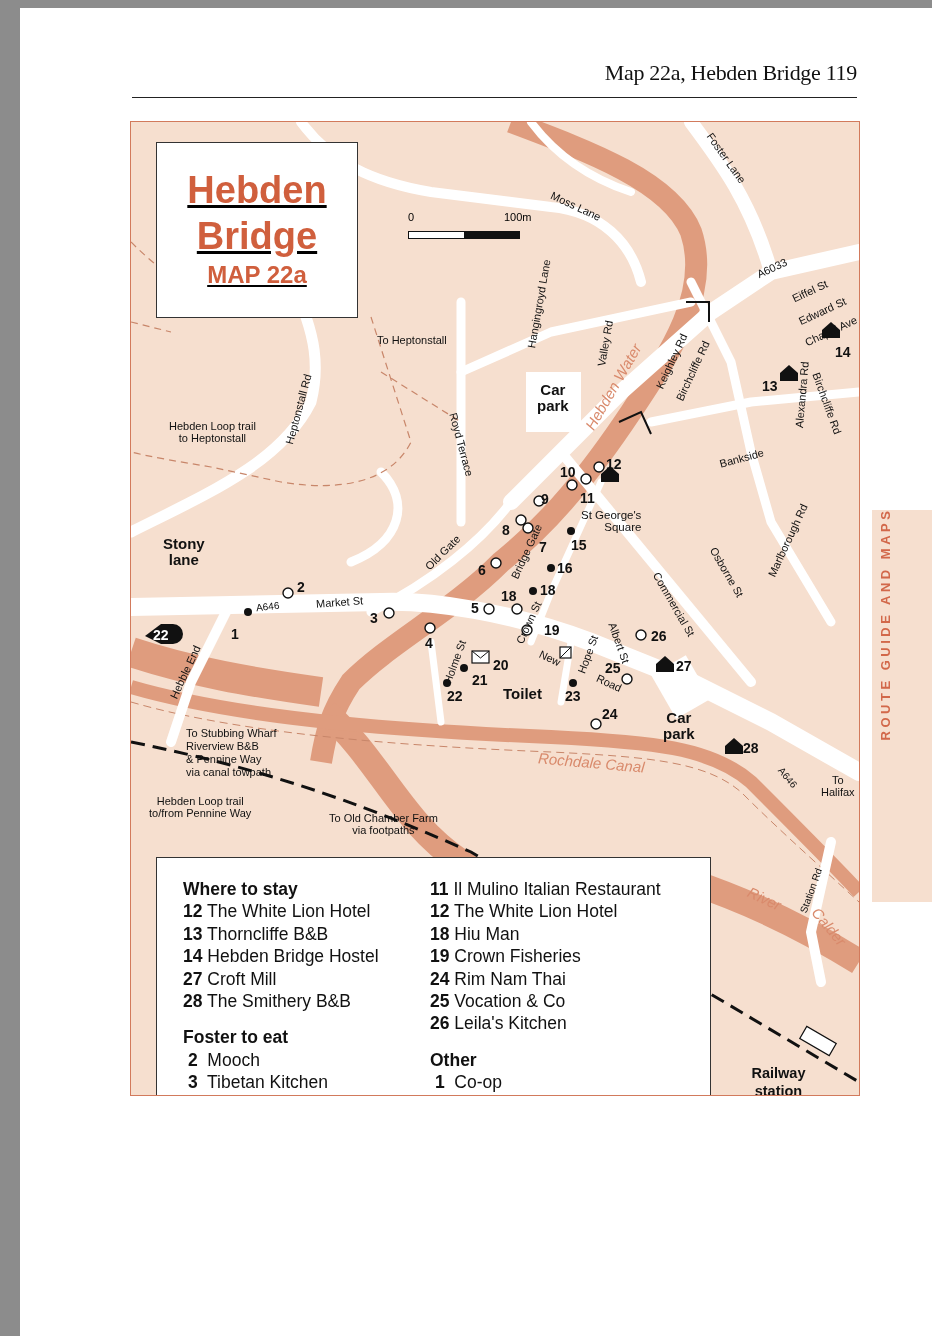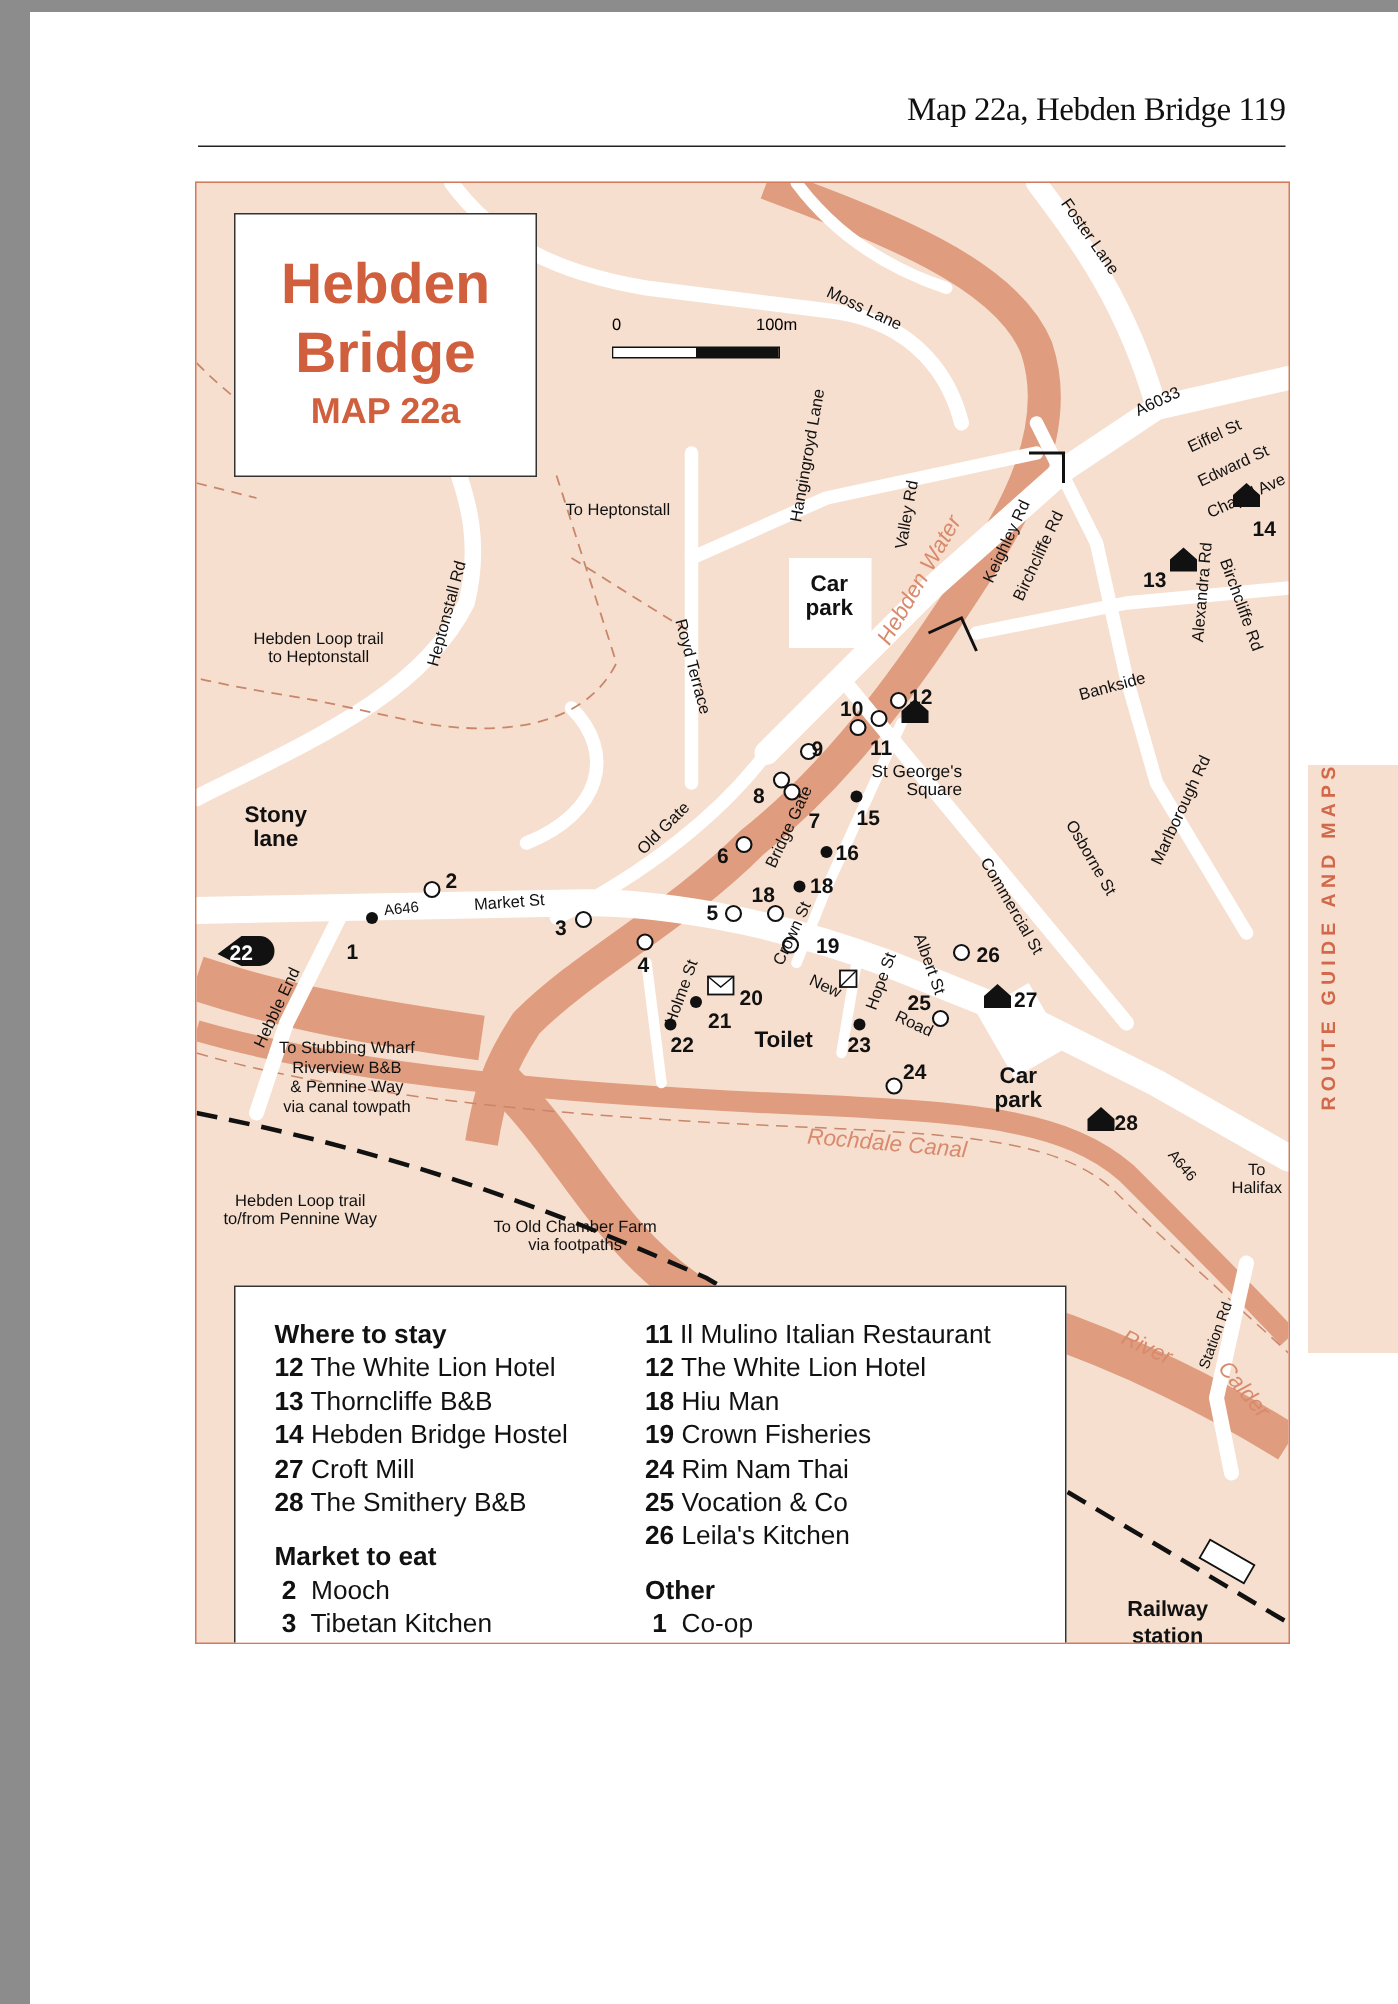--- a/index.html
+++ b/index.html
@@ -8,21 +8,21 @@
   .running-head { position:absolute; left:560px; top:60px; width:297px; text-align:right; font-family:"Liberation Serif", serif; font-size:22px; color:#111; letter-spacing:-0.3px; }
   .head-rule { position:absolute; left:132px; top:97px; width:725px; height:1px; background:#222; }
   .map-frame { position:absolute; left:130px; top:121px; width:728px; height:973px; background:#f6dfcf; border:1px solid #d27a5c; overflow:hidden; }
   .side-tab { position:absolute; left:872px; top:510px; width:60px; height:392px; background:#f6dfcf; }
   .side-tab-text { position:absolute; left:0; top:0; width:392px; height:22px; transform-origin:0 0; transform:translate(6px, 310px) rotate(-90deg); font-size:13px; font-weight:bold; letter-spacing:3.5px; color:#d2684a; text-align:center; }
   svg.map-svg { position:absolute; left:0; top:0; }
   .lbl { position:absolute; font-size:11px; color:#111; white-space:nowrap; }
   .bold-lbl { position:absolute; font-size:15px; font-weight:bold; color:#111; white-space:nowrap; line-height:16px; text-align:center; }
   .num { position:absolute; font-size:14px; font-weight:bold; color:#111; }
   .water-lbl { position:absolute; font-size:15px; font-style:italic; color:#d98a6c; white-space:nowrap; }
-  .title-box { position:absolute; left:25px; top:20px; width:200px; height:174px; background:#fff; border:1.5px solid #333; text-align:center; }
+  .title-box { position:absolute; left:25px; top:20px; width:200px; height:174px; background:#fff; border:1.5px solid #333; text-align:center;text-decoration:underline; }
   .title-main { font-size:38px; font-weight:bold; color:#d05f3d; line-height:46px; margin-top:24px; }
   .title-sub { font-size:24px; font-weight:bold; color:#d05f3d; margin-top:2px; }
   .scale { position:absolute; left:277px; top:95px; }
   .scale-bar { width:110px; height:6px; border:1px solid #111; display:flex; }
   .scale-bar .w { width:55px; background:#fff; } .scale-bar .b { width:55px; background:#111; }
   .scale-labels { position:relative; height:14px; font-size:11px; }
   .key-box { position:absolute; left:25px; top:735px; width:553px; height:414px; background:#fff; border:1.5px solid #333; }
   .key-col { position:absolute; top:20px; font-size:17.5px; color:#111; line-height:22.4px; }
   .key-col .hd { font-weight:bold; }
   .key-col .gap { height:14px; }
@@ -206,21 +206,21 @@
   <div class="bold-lbl" style="left:32px;top:414px;white-space:pre-line">Stony
 lane</div>
   <div class="bold-lbl" style="left:372px;top:564px">Toilet</div>
   <div class="bold-lbl" style="left:610px;top:942px;white-space:pre-line;font-size:14.5px;line-height:18px">Railway
 station
 &amp; bus stop</div>
 
   <div class="lbl" style="left:246px;top:212px">To Heptonstall</div>
   <div class="lbl" style="left:38px;top:298px;white-space:pre-line;text-align:center">Hebden Loop trail
 to Heptonstall</div>
-  <div class="lbl" style="left:55px;top:571px;white-space:pre-line;text-align:center;line-height:13px">To Stubbing Wharf
+  <div class="lbl" style="left:55px;top:605px;white-space:pre-line;line-height:13px">To Stubbing Wharf
 Riverview B&amp;B
 &amp; Pennine Way
 via canal towpath</div>
   <div class="lbl" style="left:18px;top:673px;white-space:pre-line;text-align:center">Hebden Loop trail
 to/from Pennine Way</div>
   <div class="lbl" style="left:198px;top:690px;white-space:pre-line;text-align:center">To Old Chamber Farm
 via footpaths</div>
   <div class="lbl" style="left:690px;top:652px;white-space:pre-line;text-align:center">To
 Halifax</div>
 
@@ -257,21 +257,21 @@
 
   <div class="key-box">
     <div class="key-col" style="left:26px">
       <div class="hd">Where to stay</div>
       <div><b>12</b> <span>The White Lion Hotel</span></div>
       <div><b>13</b> <span>Thorncliffe B&amp;B</span></div>
       <div><b>14</b> <span>Hebden Bridge Hostel</span></div>
       <div><b>27</b> <span>Croft Mill</span></div>
       <div><b>28</b> <span>The Smithery B&amp;B</span></div>
       <div class="gap"></div>
-      <div class="hd">Market to eat</div>
+      <div class="hd">Foster to eat</div>
       <div>&nbsp;<b>2</b>&nbsp; <span>Mooch</span></div>
       <div>&nbsp;<b>3</b>&nbsp; <span>Tibetan Kitchen</span></div>
       <div>&nbsp;<b>4</b>&nbsp; <span>The Olive Branch</span></div>
 
     </div>
     <div class="key-col" style="left:273px">
       <div><b>11</b> <span>Il Mulino Italian Restaurant</span></div>
       <div><b>12</b> <span>The White Lion Hotel</span></div>
       <div><b>18</b> <span>Hiu Man</span></div>
       <div><b>19</b> <span>Crown Fisheries</span></div>

